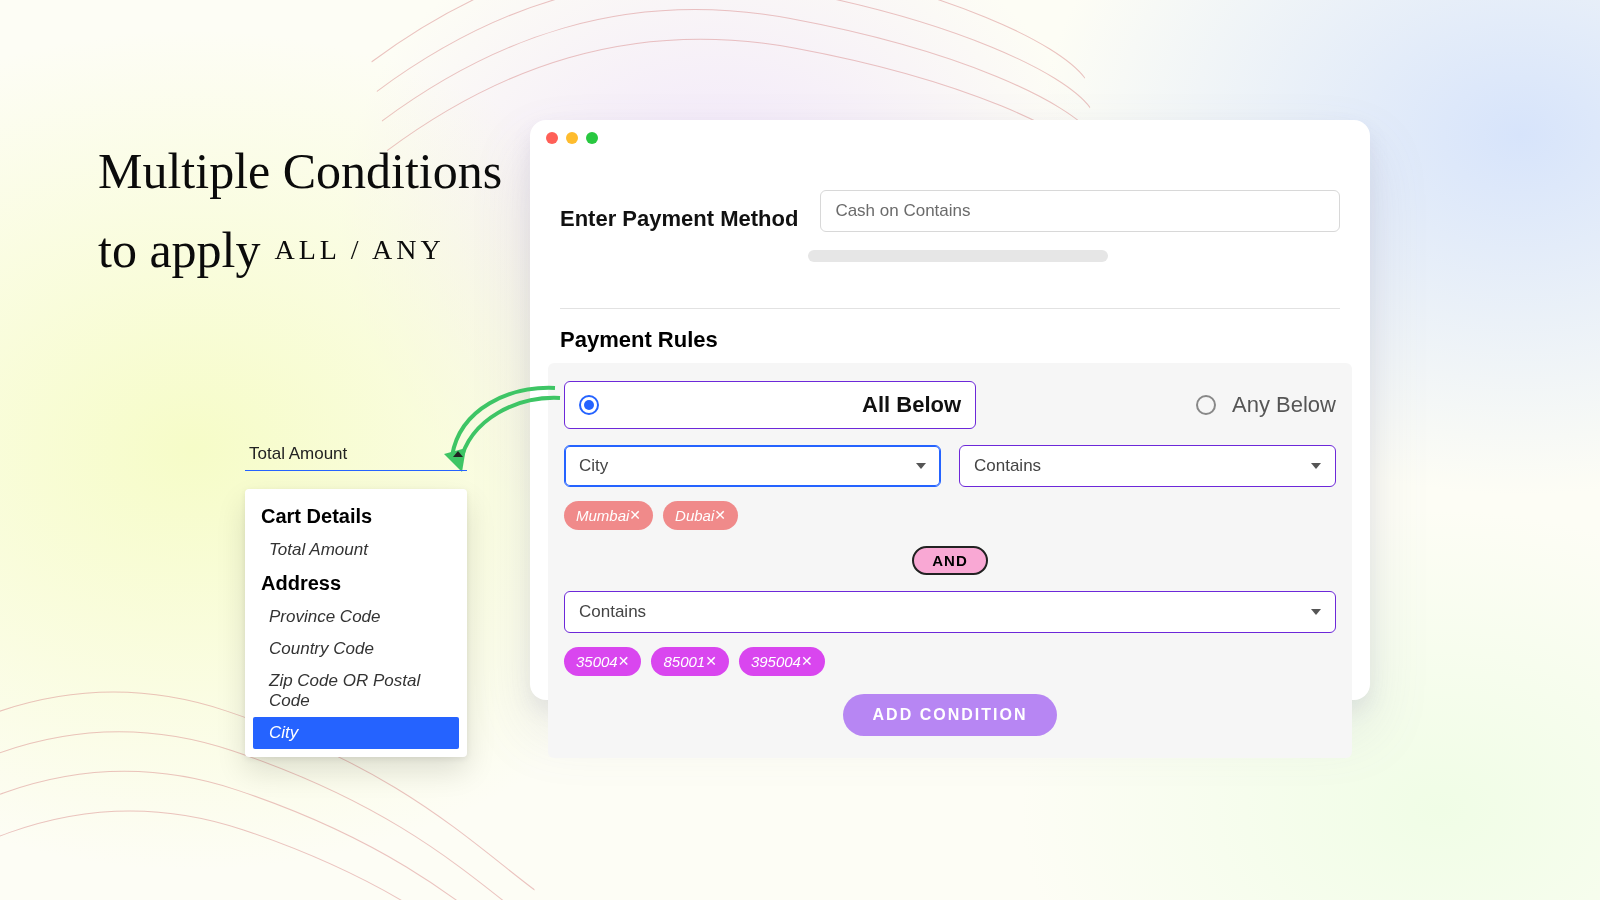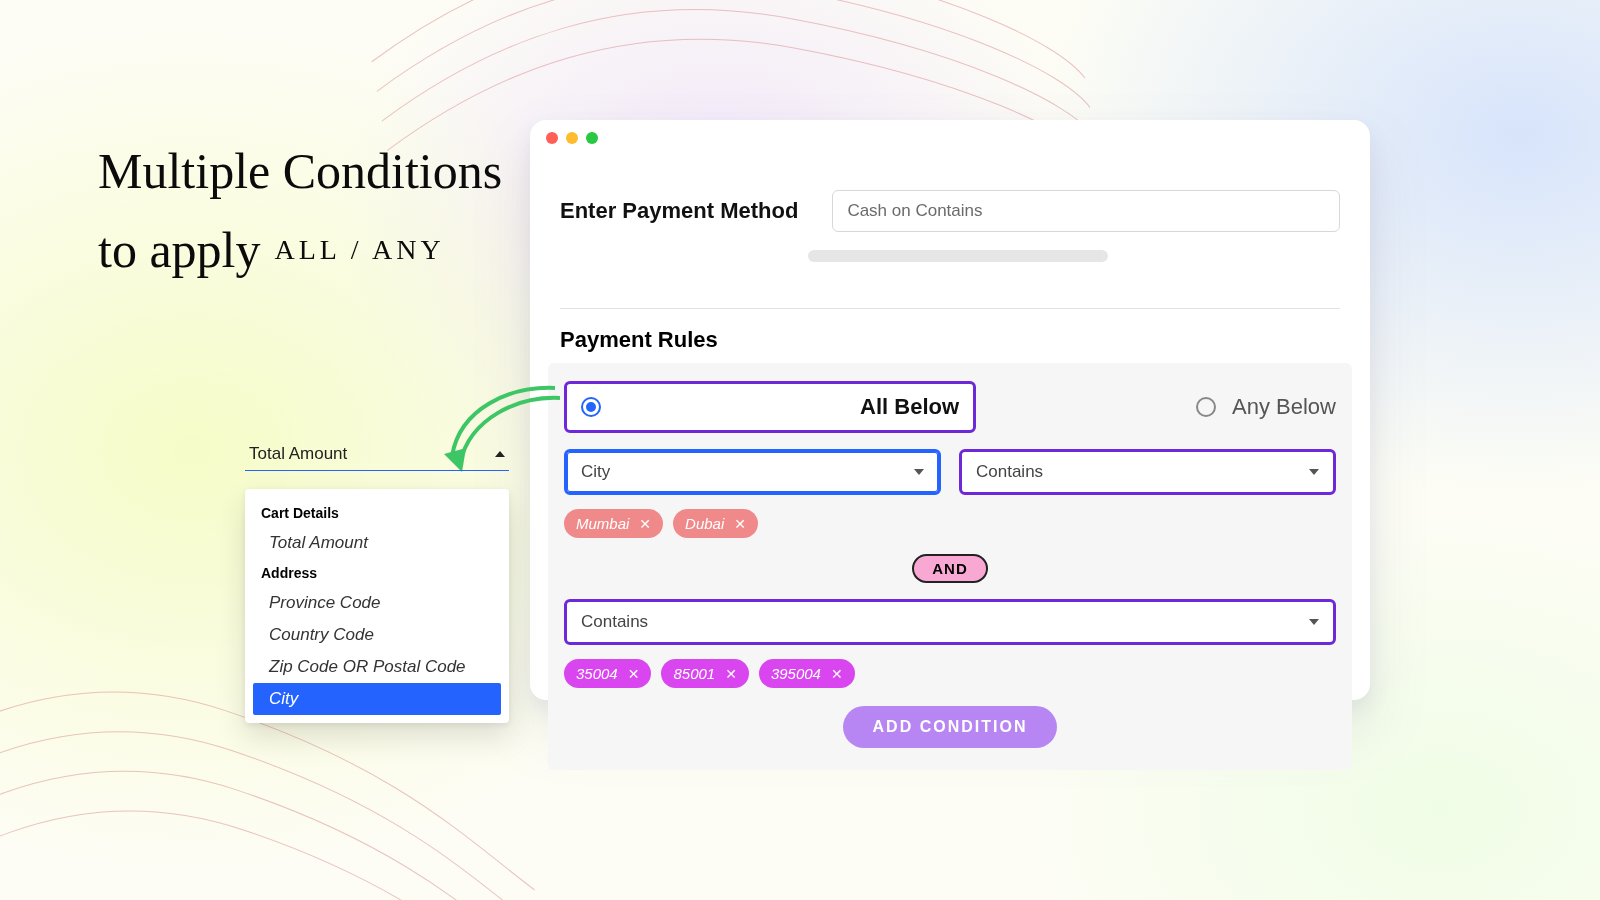--- a/index.html
+++ b/index.html
@@ -41,21 +41,21 @@
     width: 840px; height: 580px;
     background:#fff;
     border-radius:16px;
     box-shadow: 0 30px 60px rgba(120,120,160,0.15), 0 10px 20px rgba(120,120,160,0.12);
   }
   .titlebar { height:30px; padding: 12px 16px 0 16px; display:flex; gap:8px; }
   .dot { width:12px; height:12px; border-radius:50%; }
   .dot.r{background:#ff5f57;} .dot.y{background:#febc2e;} .dot.g{background:#28c840;}
 
   .section { padding: 20px 30px; }
-  .row1 { display:flex; align-items:center; gap:34px; margin-top:20px; }
+  .row1 { display:flex; align-items:flex-end; gap:22px; margin-top:20px; }
   .lbl { font-weight:700; font-size:22px; color:#111; }
   .input {
     flex:1; border:1px solid #d8d8d8; border-radius:6px;
     padding:10px 14px; font-size:17px; color:#6b6b6b; background:#fff;
   }
   .skel { height:12px; width:300px; margin: 18px 0 0 248px; background:#e6e6e6; border-radius:999px; }
   .divider { height:1px; background:#e2e2e2; margin: 26px 30px 0 30px; }
 
   .rules-title { padding: 18px 30px 10px 30px; font-weight:700; font-size:22px; }
   .rules-body { margin: 0 18px 0 18px; background:#f6f6f6; border-radius:6px; padding: 18px 16px 22px 16px; }
@@ -63,62 +63,62 @@
   .radios { display:flex; gap:220px; align-items:center; margin-bottom:16px; }
   .radio { display:flex; align-items:center; gap:16px; cursor:pointer; }
   .rmark { width:20px; height:20px; border:2px solid #888; border-radius:50%; display:flex; align-items:center; justify-content:center; }
   .radio.sel .rmark { border-color:#2563ff; }
   .radio.sel .rmark::after { content:""; width:10px; height:10px; background:#2563ff; border-radius:50%; }
   .radio .rlab { font-size:22px; color:#111; font-weight:700; }
   .radio.un .rlab { color:#555; font-weight:500; }
 
   .two { display:flex; gap:18px; }
   .sel {
-    flex:1; background:#fff; border:3px solid #6d28d9; border-radius:6px;
+    flex:1; background:#fff; border:1px solid #6d28d9; border-radius:6px;
     padding:10px 14px; font-size:17px; color:#444; display:flex; justify-content:space-between; align-items:center;
   }
   .sel.hl { border-color:#2563ff; box-shadow: inset 0 0 0 1px #2563ff; }
   .caret { width:0;height:0;border-left:5px solid transparent;border-right:5px solid transparent;border-top:6px solid #555; }
 
   .tags { display:flex; gap:10px; margin-top:14px; }
   .tag {
-    display:inline-flex; align-items:flex-end; gap:10px;
+    display:inline-flex; align-items:flex-start; 
     padding:6px 12px; border-radius:999px; font-size:15px; font-style:italic; color:#fff;
   }
   .tag.pink { background:#f08a8a; }
   .tag.orange { background:#d946ef; }
   .tag .x { font-style:normal; font-weight:300; font-size:14px; cursor:pointer; }
 
   .andwrap { display:flex; justify-content:center; margin:16px 0; }
   .and { border:2px solid #222; border-radius:999px; padding:4px 18px; font-weight:700; font-size:15px; letter-spacing:1px; background:#f9a8d4; }
 
   .addwrap { display:flex; justify-content:center; margin-top:18px; }
   .addbtn {
     background:#b786f3; color:#fff; border:none; border-radius:999px;
     padding:12px 30px; font-size:16px; font-weight:700; letter-spacing:2px; cursor:pointer;
   }
 
   
   .dd {
     position:absolute;
     left: 245px; top: 438px;
-    width: 264px;
+    width: 222px;
   }
   .dd-trigger {
     background:transparent; border:none; border-bottom:1px solid #2563ff;
     width:100%; display:flex; justify-content:space-between; align-items:center;
     padding: 6px 4px; font-size:17px; color:#222;
   }
   .dd-trigger .caret2 { width:0;height:0;border-left:5px solid transparent;border-right:5px solid transparent;border-bottom:6px solid #222; }
   .dd-panel {
     margin-top:18px; background:#fff; border-radius:4px;
     box-shadow: 0 14px 30px rgba(0,0,0,0.12), 0 2px 6px rgba(0,0,0,0.08);
     padding:10px 0 8px 0;
   }
-  .dd-group { padding:6px 16px; font-weight:700; font-size:14px; }
+  .dd-group { padding:6px 16px; font-weight:700; font-size:20px; }
   .dd-item { padding:6px 24px; font-size:17px; font-style:italic; color:#333; cursor:pointer; }
   .dd-item.active { background:#2563ff; color:#fff; margin:0 8px; border-radius:2px; padding-left:16px; }
 
   .arrow { position:absolute; left:440px; top:378px; pointer-events:none; }
   .arrow path { fill:none; stroke:#3ec565; stroke-width:4; }
   .arrow .head { fill:#3ec565; }
 </style>
 </head>
 <body>
 

